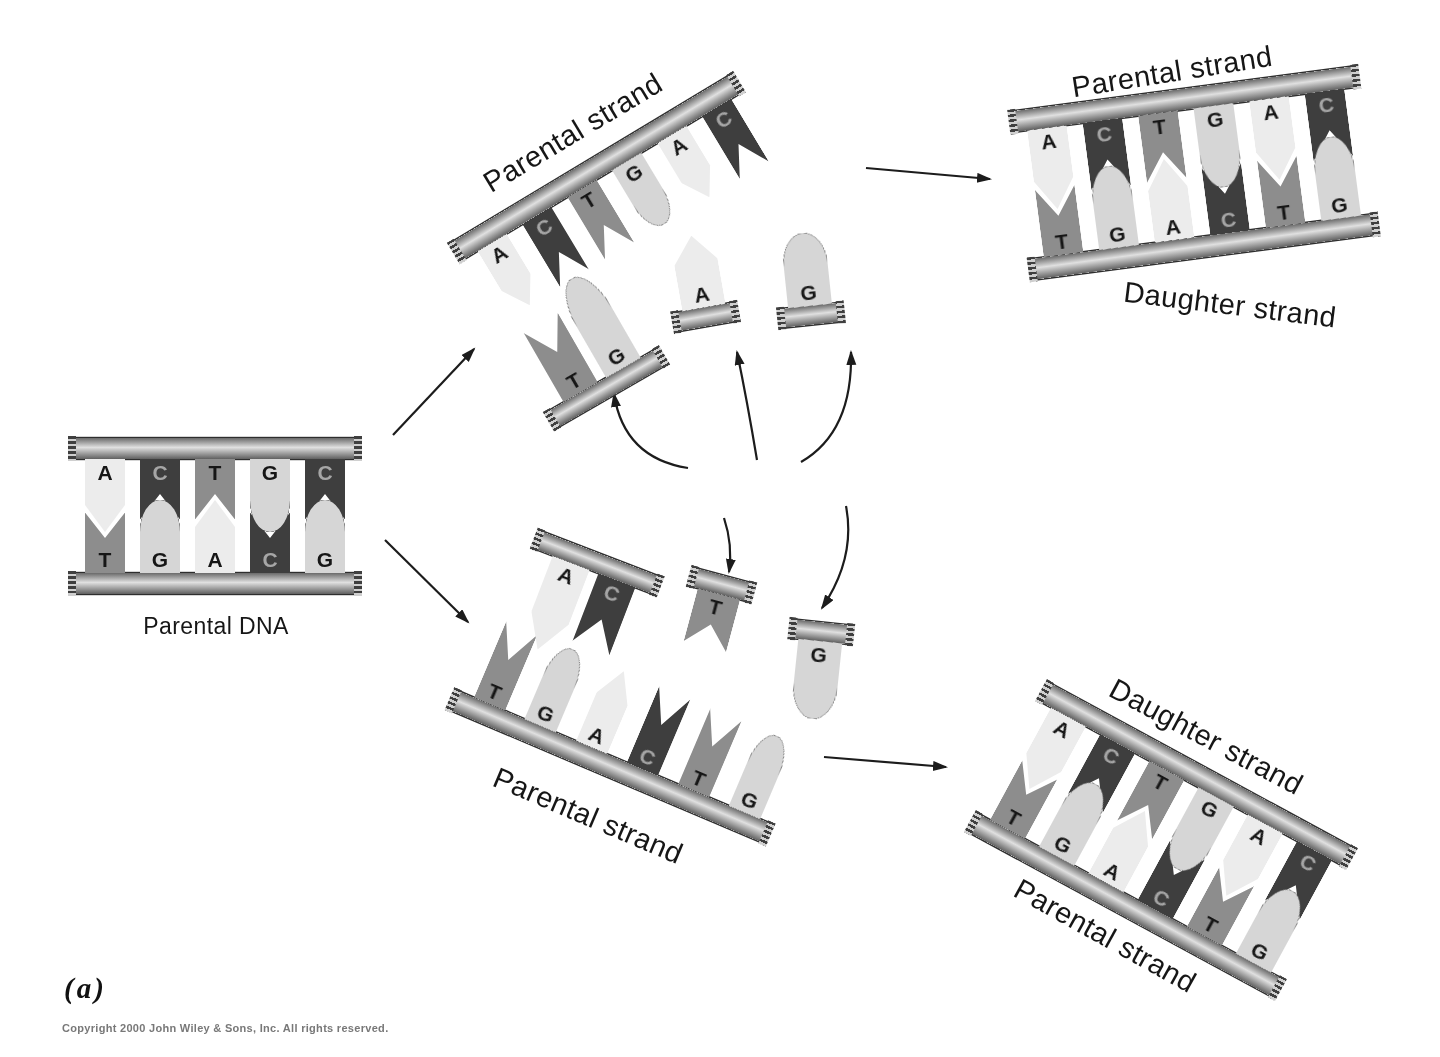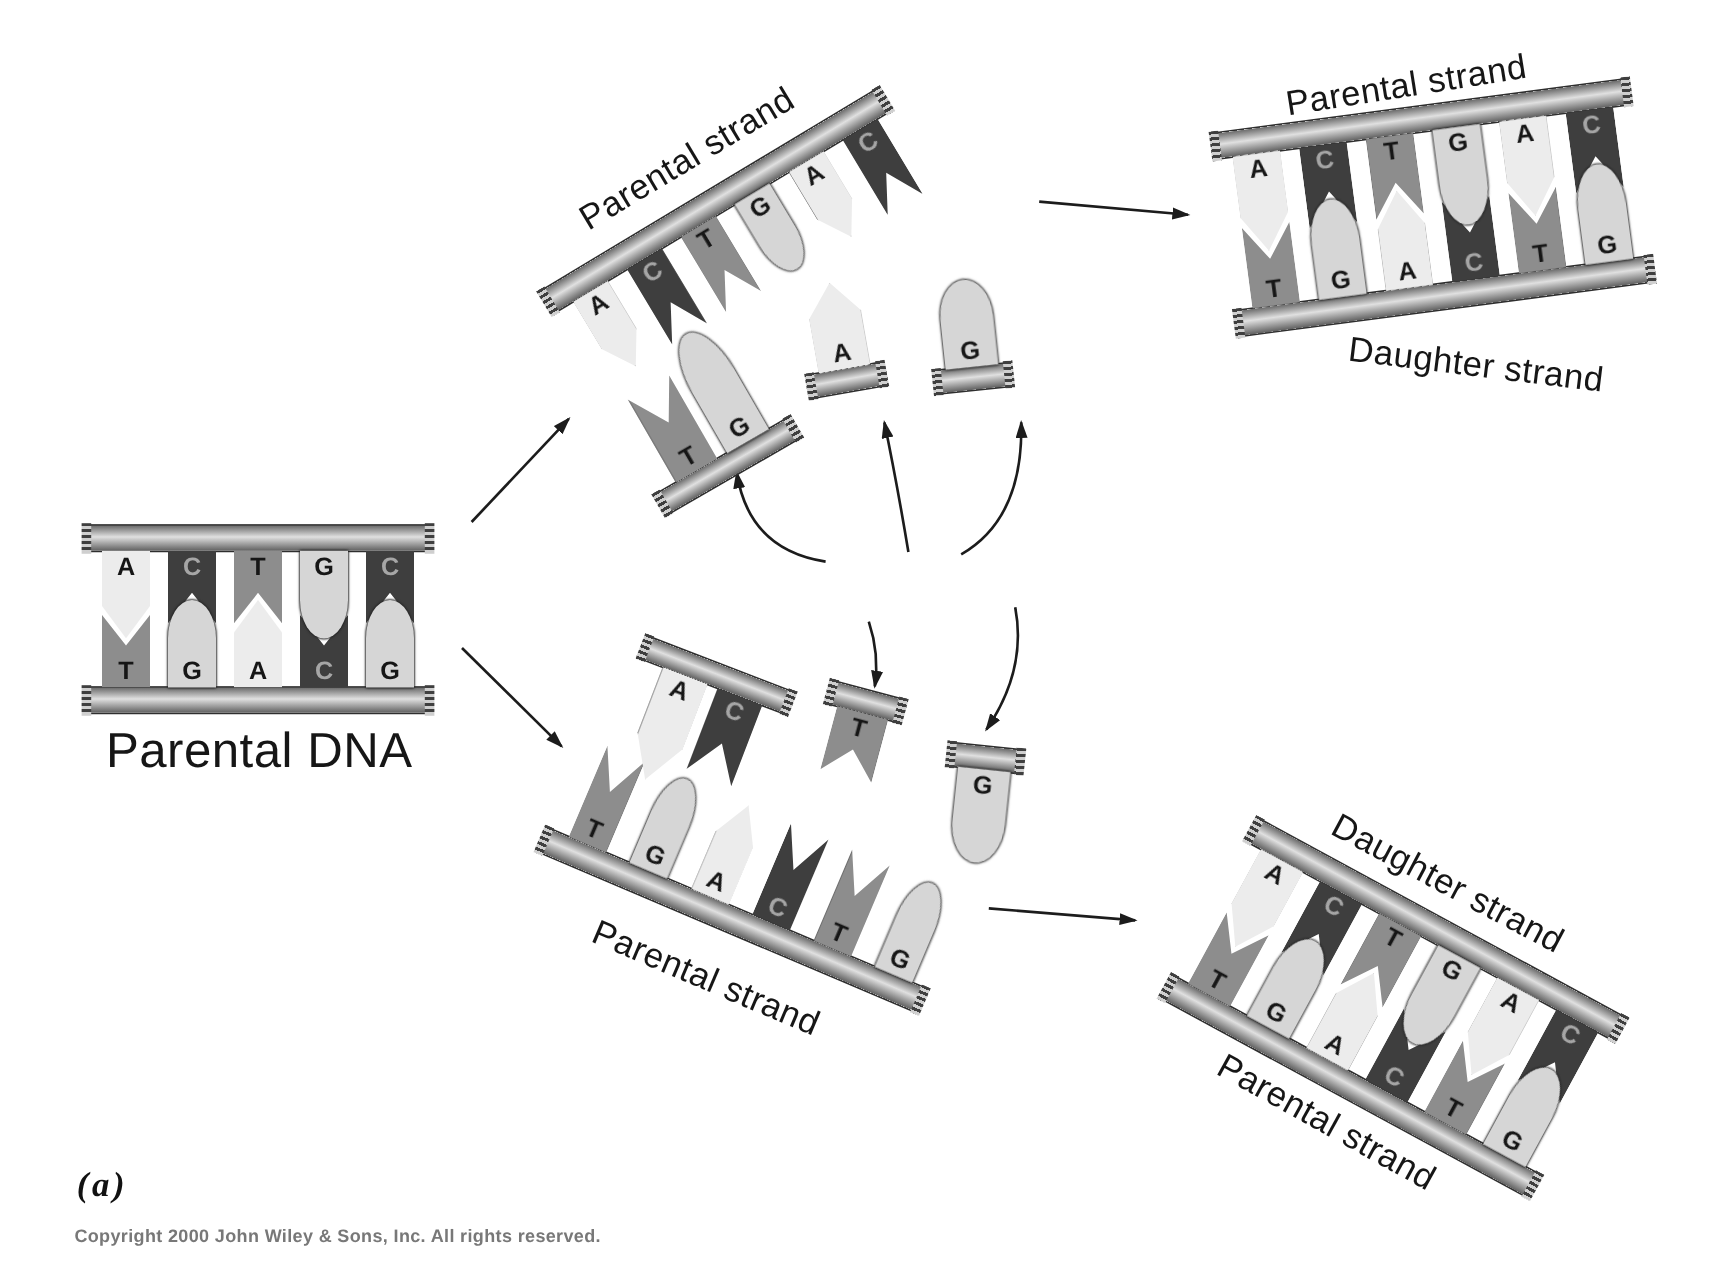--- a/index.html
+++ b/index.html
@@ -43,25 +43,25 @@
   .incrow{position:absolute;left:6px;right:6px;display:flex;justify-content:center;gap:9px;}
   .incrow.rowhang{top:19px;bottom:3px;align-items:flex-start;}
   .incrow.rowstand{top:3px;bottom:19px;align-items:flex-end;}
   .incrow .base{width:40px;}
   .incrow .base:only-child{width:44px;}
   .ifull{height:100%;} .ishort{height:78%;}
   .inc .rail{height:19px;}
   
   .lbl{position:absolute;white-space:nowrap;font-size:29px;color:#161616;
     letter-spacing:.4px;transform:translate(-50%,-50%) rotate(var(--r,0deg));}
-  .lbl-big{font-size:41px;}
+  .lbl-big{font-size:23px;}
   .panel-tag{position:absolute;left:64px;top:972px;
     font-family:"Liberation Serif",serif;font-style:italic;font-weight:bold;
     font-size:29px;letter-spacing:3px;color:#111;}
-  .copyright{position:absolute;left:62px;top:1022px;font-size:15px;
+  .copyright{position:absolute;left:62px;top:1022px;font-size:11px;
     font-weight:bold;color:#787878;filter:blur(.4px);letter-spacing:.3px;}
   .arrows{position:absolute;inset:0;pointer-events:none;}
 </style>
 </head>
 <body>
 
 <div class="stage">
 
   <svg class="arrows" width="1440" height="1057" viewBox="0 0 1440 1057">
     <defs>

